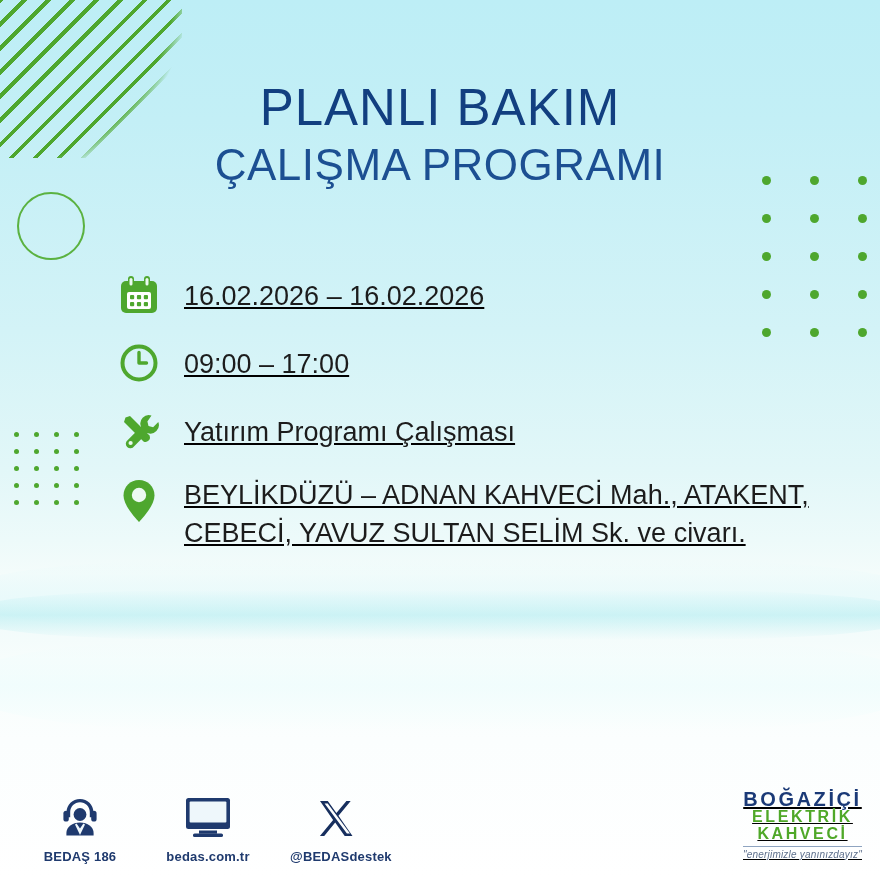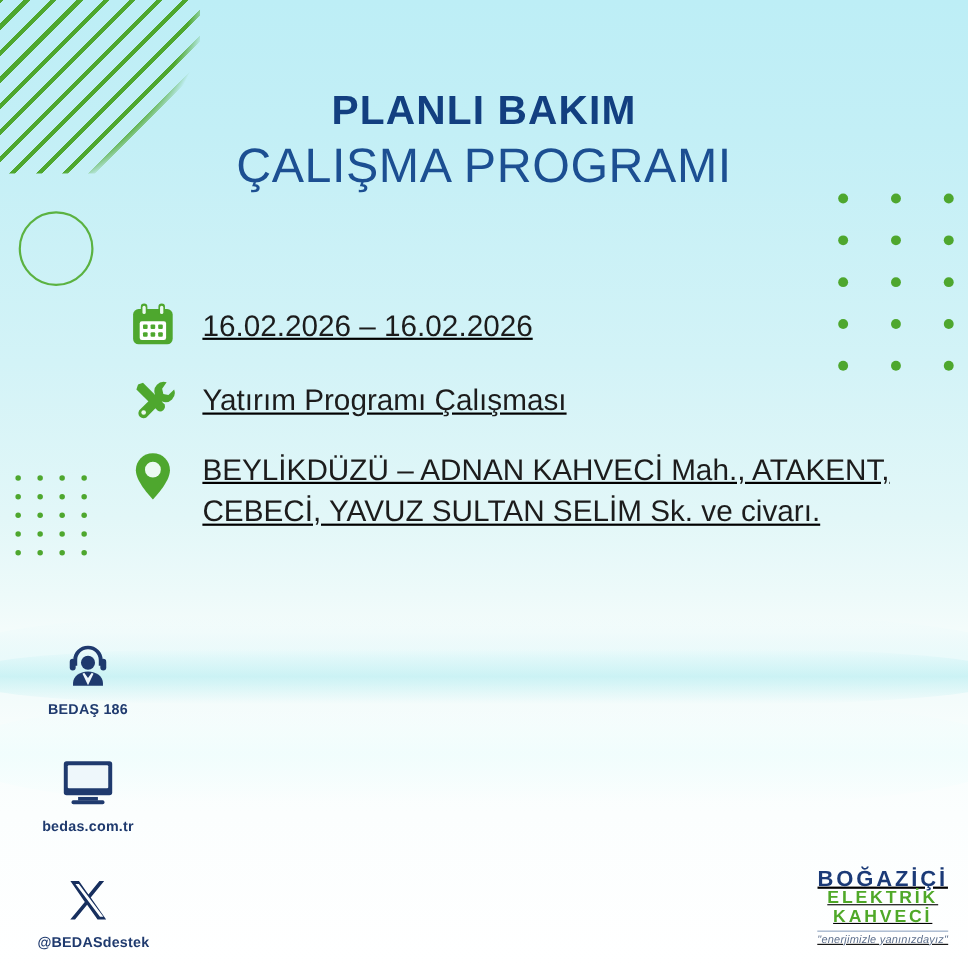--- a/index.html
+++ b/index.html
@@ -111,22 +111,22 @@
 
   
   .titles {
     position: absolute;
     left: 0;
     top: 82px;
     width: 880px;
     text-align: center;
   }
   .title-main {
-    font-size: 37px;
-    font-weight: 700;
+    font-size: 51px;
+    font-weight: 400;
     letter-spacing: 1px;
     color: #123f80;
     line-height: 1.02;
     margin: 0;
   }
   .title-sub {
     font-size: 44px;
     font-weight: 400;
     letter-spacing: .5px;
     color: #1c4f92;
@@ -176,21 +176,20 @@
     width: 880px;
     height: 130px;
   }
   .contacts {
     position: absolute;
     left: 34px;
     bottom: 16px;
     display: flex;
     align-items: flex-end;
     gap: 36px;
-    flex-direction: column;
   }
   .contact {
     width: 92px;
     text-align: center;
   }
   .contact .glyph {
     height: 46px;
     display: flex;
     align-items: flex-end;
     justify-content: center;
@@ -311,20 +310,29 @@
             <rect x="25.8" y="21" width="4.2" height="4.2" rx="1"></rect>
             <rect x="12" y="28" width="4.2" height="4.2" rx="1"></rect>
             <rect x="18.9" y="28" width="4.2" height="4.2" rx="1"></rect>
             <rect x="25.8" y="28" width="4.2" height="4.2" rx="1"></rect>
           </g>
         </svg>
       </div>
       <div class="row-text">16.02.2026 – 16.02.2026</div>
     </div>
 
+    <div class="row">
+      <div class="row-icon">
+        <svg width="42" height="42" viewBox="0 0 42 42" aria-hidden="true">
+          <circle cx="21" cy="21" r="16.5" fill="none" stroke="#4ea72e" stroke-width="4"></circle>
+          <path d="M21 10.5 V21 H28.5" fill="none" stroke="#4ea72e" stroke-width="3.4" stroke-linecap="round" stroke-linejoin="round"></path>
+        </svg>
+      </div>
+      <div class="row-text">09:00 – 17:00</div>
+    </div>
 
     <div class="row">
       <div class="row-icon">
         <svg width="42" height="42" viewBox="0 0 42 42" aria-hidden="true">
           <g fill="#4ea72e">
             <path d="M7.5 7.5 L12 6 L31.5 25.5 a4.5 4.5 0 0 1 -6 6 L6 12 Z"></path>
             <path d="M33.5 5.5 a8.5 8.5 0 0 0 -10.5 11.3 L9.8 29.9 a4.6 4.6 0 1 0 6.4 6.4 L29.3 23 A8.5 8.5 0 0 0 40.3 12 l-5.2 5.2 -4.6 -1.1 -1.1 -4.6 Z"></path>
           </g>
           <circle cx="12.6" cy="33" r="2.1" fill="#eafaf0"></circle>
         </svg>

